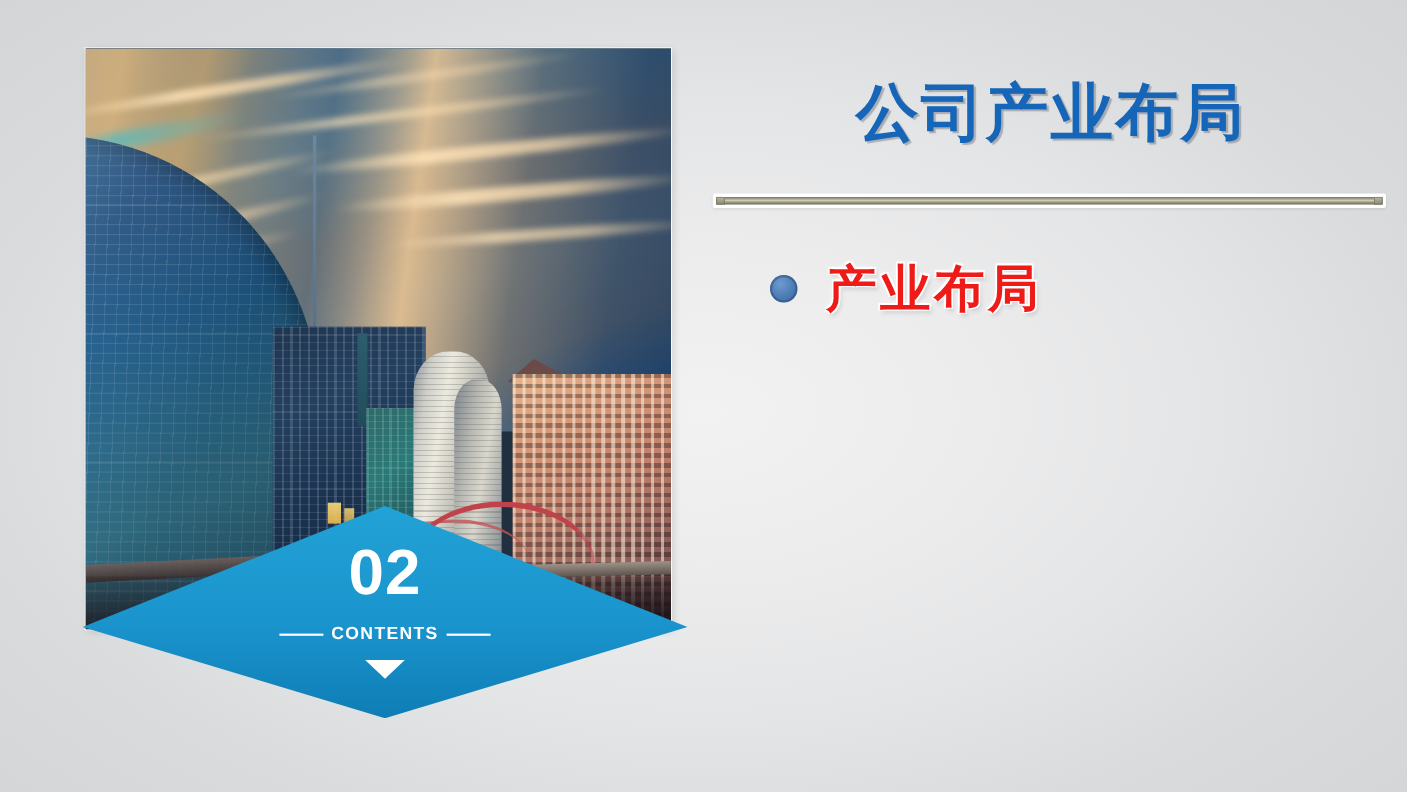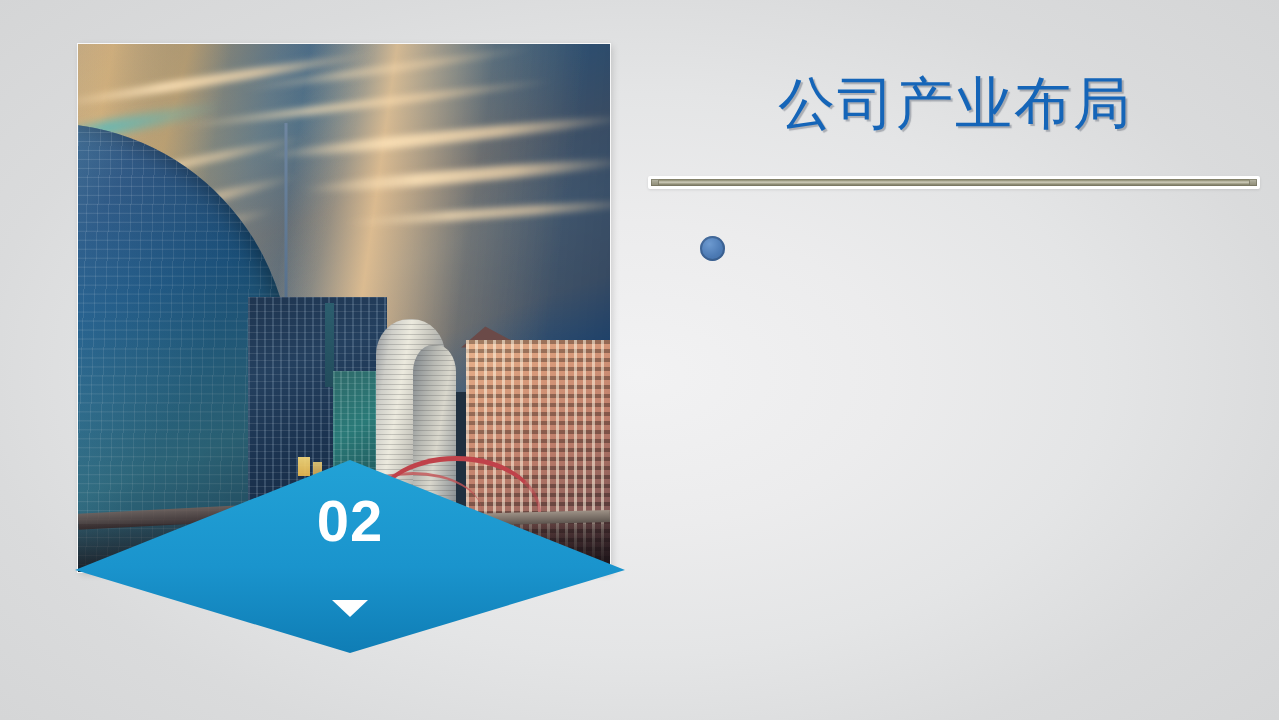--- a/index.html
+++ b/index.html
@@ -366,21 +366,21 @@
 
   
   .title {
     position: absolute;
     left: 650px;
     top: 72px;
     width: 610px;
     text-align: center;
     color: #1565b8;
     font-size: 57px;
-    font-weight: normal;
+    font-weight: bold;
     letter-spacing: 2px;
     line-height: 1.1;
     text-shadow: 2px 2px 1px rgba(60,70,85,.35);
     white-space: nowrap;
   }
   .divider {
     position: absolute;
     left: 648px;
     top: 176px;
     width: 612px;
@@ -506,30 +506,36 @@
       <div class="bridge-arch2"></div>
       <div class="bridge-arch"></div>
       <div class="bridge-deck"></div>
       <div class="road"></div>
       <div class="ground"></div>
     </div>
   </div>
 
   <div class="diamond">
     <div class="diamond-num">02</div>
+    <div class="diamond-contents">
+      <span class="dc-line"></span>
+      <span class="dc-text">CONTENTS</span>
+      <span class="dc-line"></span>
+    </div>
     <div class="diamond-caret"></div>
   </div>
 
   <div class="title">公司产业布局</div>
 
   <div class="divider">
     <div class="divider-bar"></div>
     <div class="divider-cap left"></div>
     <div class="divider-cap right"></div>
   </div>
 
   <div class="bullets">
     <div class="bullet-row">
       <span class="bullet-dot"></span>
+      <span class="bullet-text red">产业布局</span>
     </div>
   </div>
 
 </div>
 
 </body></html>

